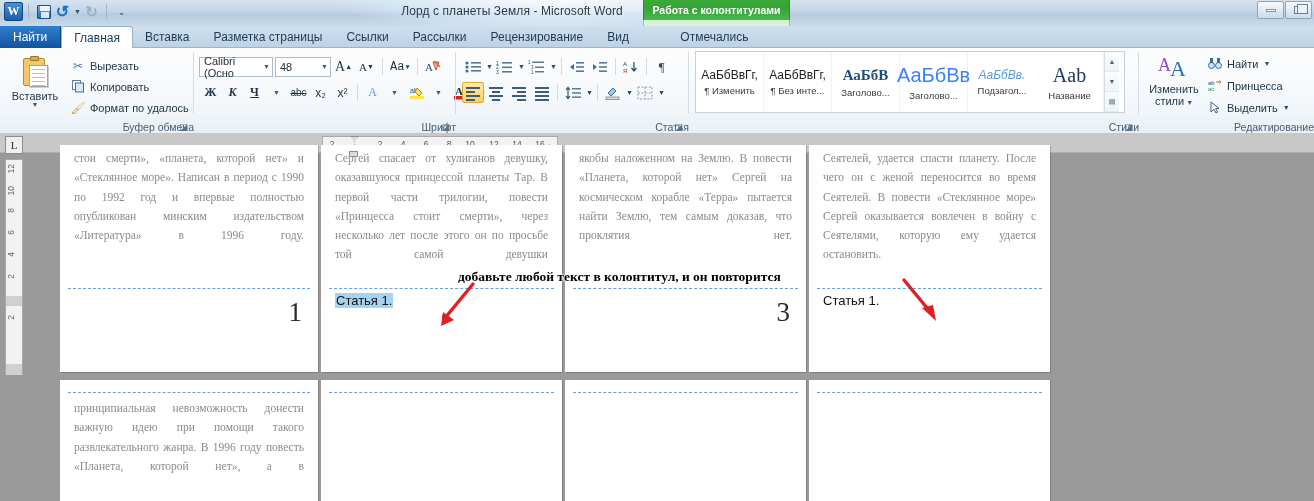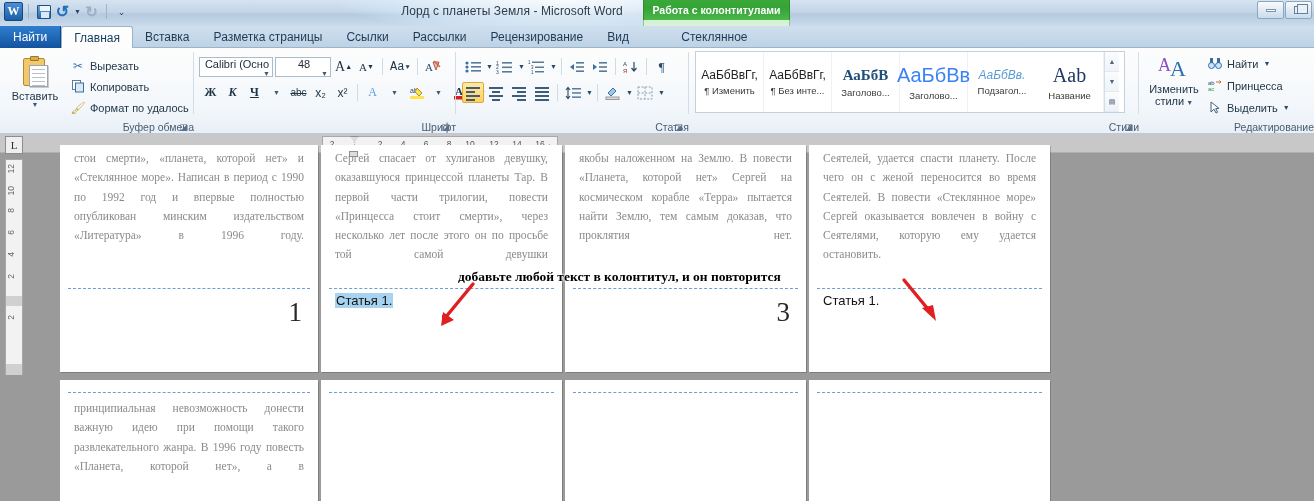--- a/index.html
+++ b/index.html
@@ -114,21 +114,21 @@
 
   .clip-ic { width: 30px; height: 32px; position: relative; }
   .clip-ic .board { position: absolute; left: 3px; top: 2px; width: 22px; height: 28px; background: #f2c86a; border: 1px solid #b58a2c; border-radius: 2px; }
   .clip-ic .clipper { position: absolute; left: 10px; top: 0px; width: 9px; height: 5px; background: #d9ad4f; border: 1px solid #9c7826; border-radius: 1px; }
   .clip-ic .page { position: absolute; left: 9px; top: 9px; width: 19px; height: 22px; background: #fff; border: 1px solid #9aa6b2; }
   .clip-ic .page i { display:block; height:1px; background:#b6c0ca; margin:3px 2px 0 2px; }
 
   .ftbox {
     height: 20px; border: 1px solid #a9bccc; background: #fff;
     display: flex; align-items: center; padding: 0 2px 0 4px;
-    font-size: 11px; color: #20303f; flex-direction: column;
+    font-size: 11px; color: #20303f;
   }
   .ftbox .drop { margin-left: auto; font-size: 7px; color: #3c5a76; padding-left: 4px; }
 
   .fbtn {
     height: 21px; min-width: 21px; display: flex; align-items: center; justify-content: center;
     font-size: 12px; color: #1e3346; padding: 0 2px;
   }
   .fbtn.bold { font-weight: bold; font-family: "Liberation Serif", serif; }
   .fbtn.ital { font-style: italic; font-weight: bold; font-family: "Liberation Serif", serif; }
   .fbtn.und { text-decoration: underline; font-weight: bold; font-family: "Liberation Serif", serif;}
@@ -268,21 +268,21 @@
   <div class="tabstrip">
     <div class="tabs-row">
       <div class="file-tab">Найти</div>
       <div class="tab active">Главная</div>
       <div class="tab">Вставка</div>
       <div class="tab">Разметка страницы</div>
       <div class="tab">Ссылки</div>
       <div class="tab">Рассылки</div>
       <div class="tab">Рецензирование</div>
       <div class="tab">Вид</div>
-      <div class="tab ctx" style="width:147px;justify-content:center">Стеклянное</div>
+      <div class="tab ctx" style="width:147px;justify-content:center">Отмечались</div>
     </div>
   </div>
 
   <div class="ribbon">
 
     <div class="group" style="left:0;width:194px">
       <div class="group-body">
         <div style="position:absolute;left:8px;top:8px" class="bigbtn">
           <div class="clip-ic">
             <div class="board"></div>

